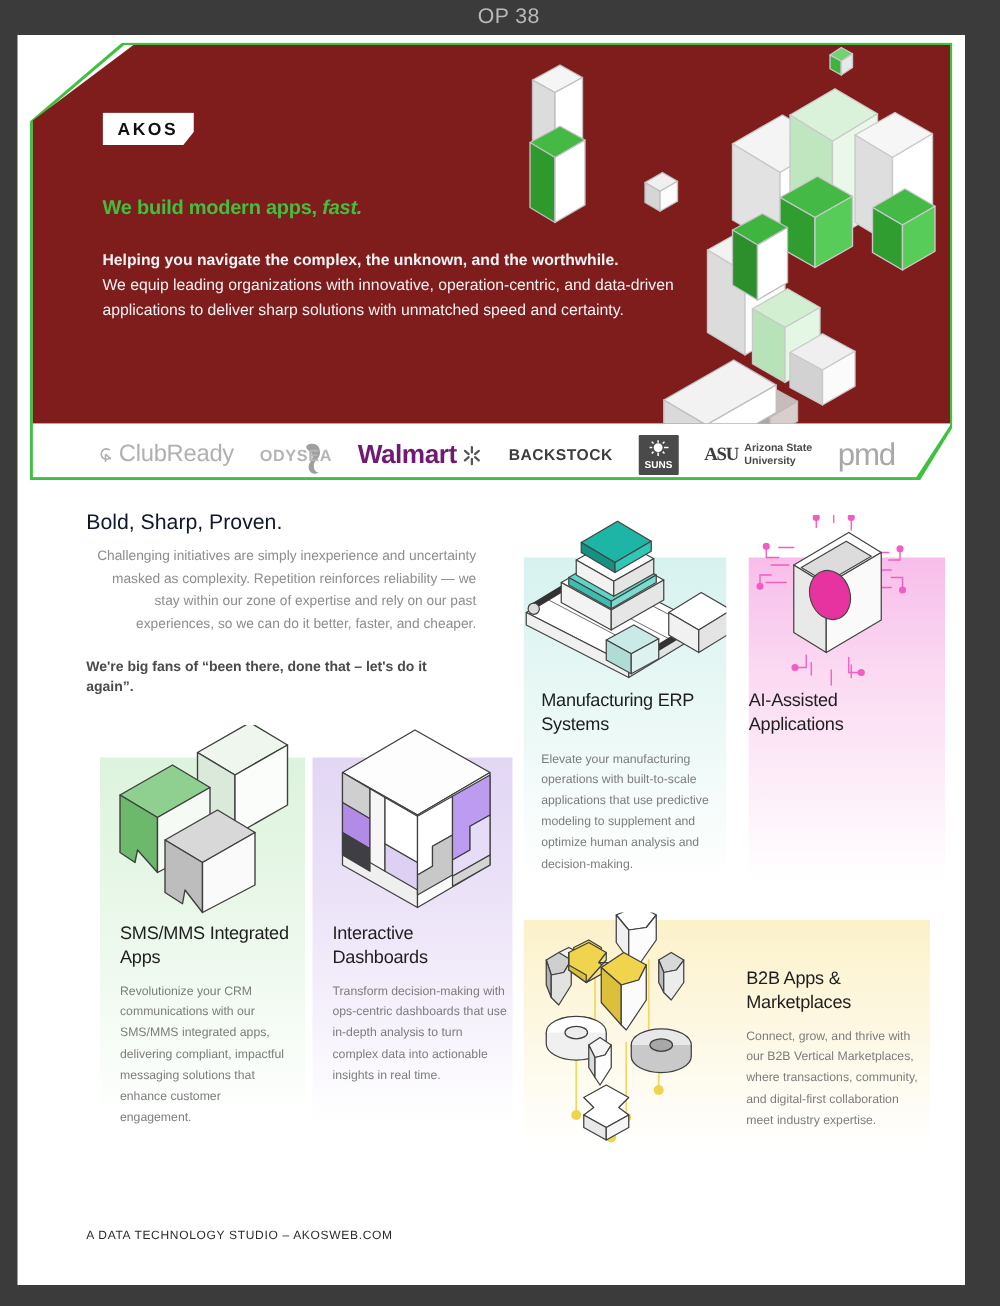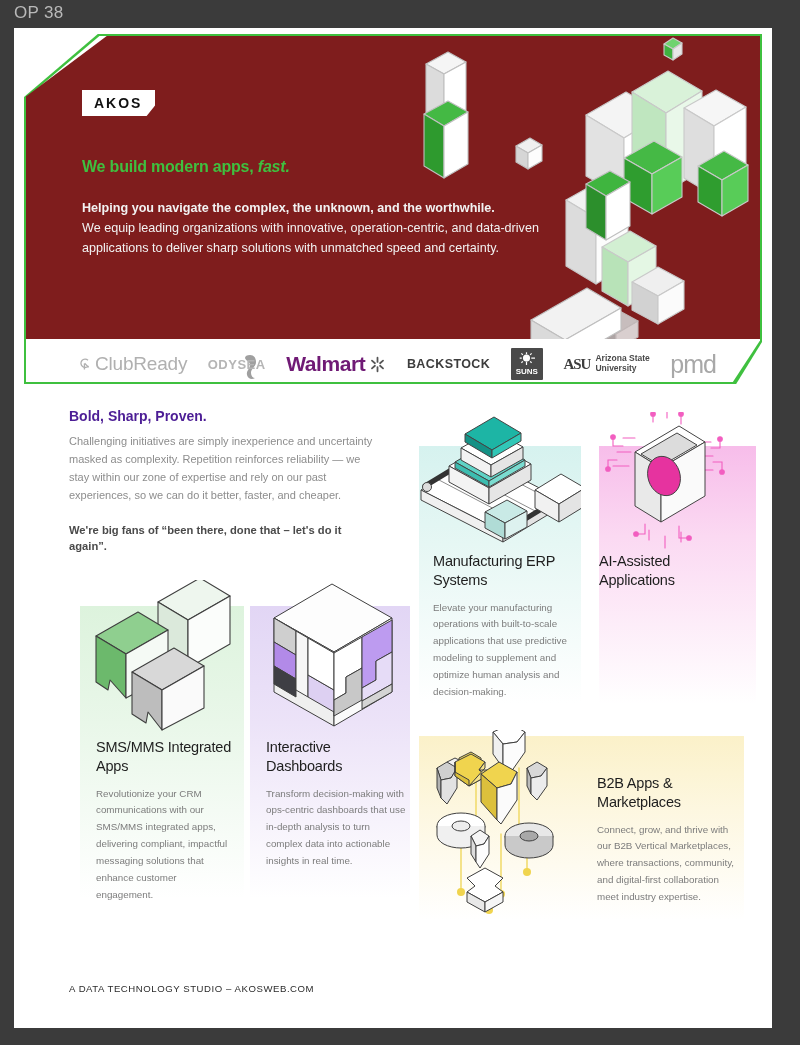--- a/index.html
+++ b/index.html
@@ -2,21 +2,21 @@
 <html><head>
 <meta charset="utf-8">
 <style>
   * { box-sizing: border-box; margin: 0; padding: 0; }
   html, body {
     width: 800px; height: 1045px;
     background: #3b3b3b;
     font-family: "Liberation Sans", sans-serif;
     overflow: hidden;
   }
-  .topbar { height: 28px; padding: 3px 0 0 14px; }
+  .topbar { height: 28px; padding: 3px 0 0 14px; text-align: center; }
   .topbar-label { color: #b9b9b9; font-size: 17px; letter-spacing: .3px; }
 
   .page {
     position: absolute; left: 14px; top: 28px;
     width: 758px; height: 1000px;
     background: #ffffff;
   }
 
   
   .hero-wrap { position: absolute; left: 10px; top: 6px; width: 738px; height: 350px; }
@@ -68,22 +68,22 @@
             padding: 4px 5px; line-height: 1.05; text-align: center; border-radius:1px;}
   .l-asu { display:flex; align-items:center; gap:5px; }
   .l-asu-mark { font-size: 15px; font-weight: 800; color: #3d3d3d; letter-spacing: -1px; font-family:"Liberation Serif",serif;}
   .l-asu-text { font-size: 8.5px; font-weight: 700; color: #4a4a4a; line-height: 1.15;}
   .l-pmd { font-size: 25px; color: #a8a8a8; font-weight: 300; letter-spacing: -1px; }
 
   
   .content { position: absolute; left: 0; top: 372px; width: 758px; }
 
   .intro { position: absolute; left: 55px; top: 8px; width: 312px; }
-  .intro-title { color: #4c1d95; font-size: 14px; font-weight: 700; margin-bottom: 9px; }
-  .intro-body { color: #8d8d8d; font-size: 11px; line-height: 1.63; }
+  .intro-title { color: #0f172a; font-size: 17px; font-weight: 400; margin-bottom: 9px; }
+  .intro-body { color: #8d8d8d; font-size: 11px; line-height: 1.63; text-align: right; }
   .intro-quote { color: #4a4a4a; font-size: 11.2px; font-weight: 600; margin-top: 17px; line-height:1.5;}
 
   .card { position: absolute; }
   .card-art { position: absolute; left: 0; top: 0; }
   .card-bg { position: absolute; width: 100%; }
   .card-title {
     position: relative; color: #1e1e1e; font-size: 14.5px;
     font-weight: 500; line-height: 1.33; letter-spacing: -.2px;
   }
   .card-body { position: relative; color: #7c7c7c; font-size: 9.8px; line-height: 1.72; margin-top: 9px; }

